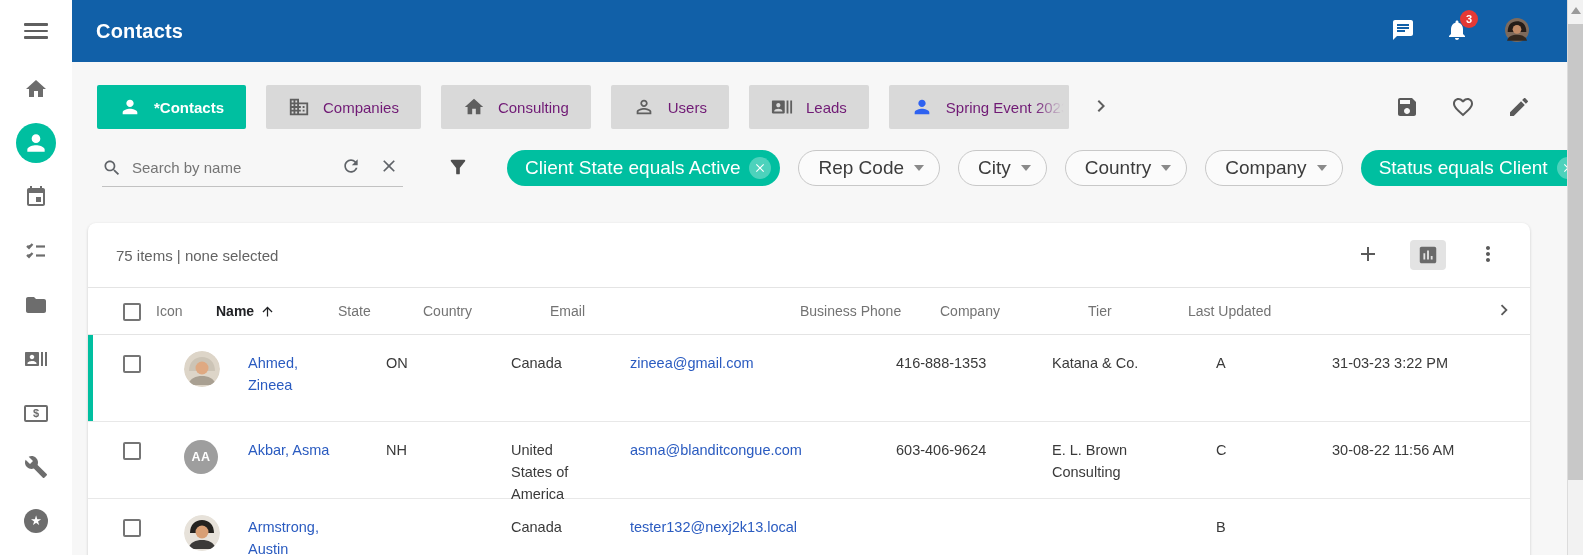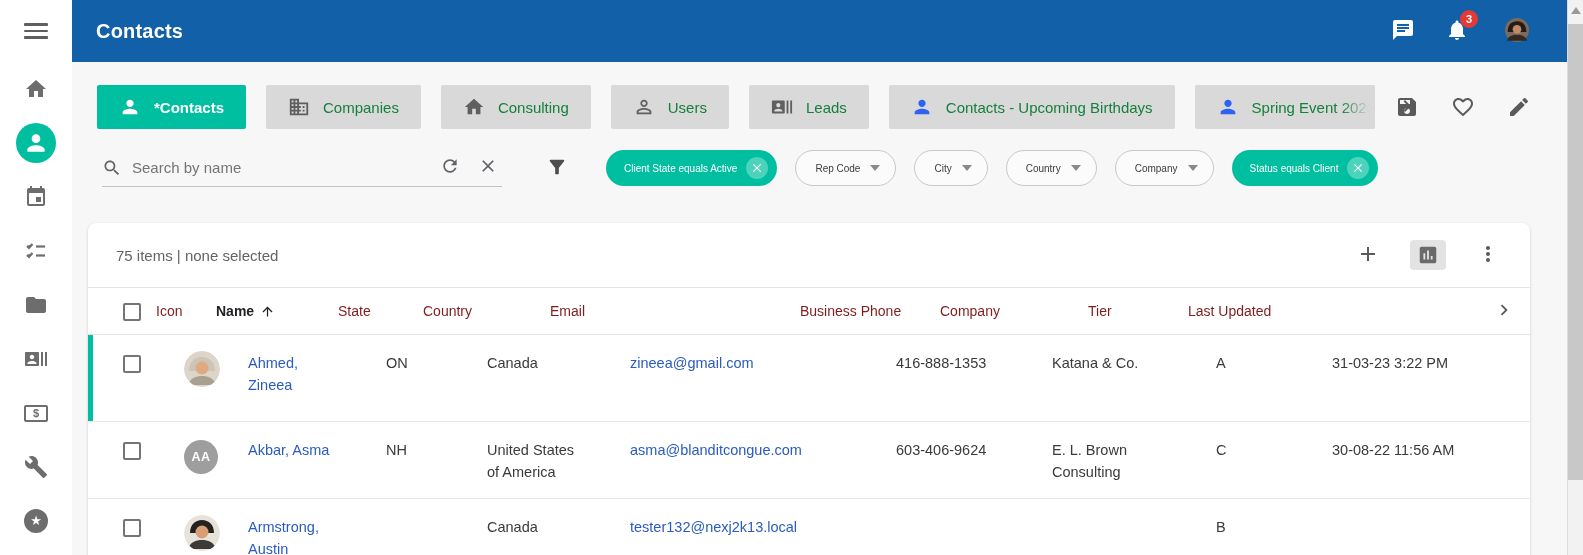--- a/index.html
+++ b/index.html
@@ -34,74 +34,74 @@
   
   .pagebar { position:absolute; right:0; top:0; width:16px; height:555px; background:#f2f2f2; border-left:1px solid #dcdcdc; z-index:6; }
   .pagebar .up { position:absolute; top:7px; left:3px; width:0; height:0; border-left:5px solid transparent; border-right:5px solid transparent; border-bottom:7px solid #9a9a9a; }
   .pagebar .thumb { position:absolute; top:24px; left:0; width:15px; height:456px; background:#c8c8c8; }
 
   
   .content { position:absolute; left:72px; top:62px; width:1495px; height:493px; background:#f7f7f7; }
 
   
   .tabs-row { position:relative; display:flex; align-items:center; gap:20px; padding:23px 0 0 25px; }
-  .tab { height:44px; display:flex; align-items:center; gap:13px; padding:0 22px; background:#d9d9d9; color:#15803d; font-size:15px; border-radius:2px; white-space:nowrap; }
+  .tab { height:44px; display:flex; align-items:center; gap:13px; padding:0 22px; background:#d9d9d9; color:#701a75; font-size:15px; border-radius:2px; white-space:nowrap; }
   .tab svg { width:22px; height:22px; fill:#5f5f5f; flex:none; }
   .tab.active { background:var(--teal); color:#fff; font-weight:bold; }
   .tab.active svg { fill:#fff; }
   .tab .blue-ic { fill:var(--tabblue) !important; }
   .tab.truncate { max-width:186px; overflow:hidden; position:relative; padding-right:0; }
   .tab.truncate .fade { position:absolute; right:0; top:0; bottom:0; width:34px; background:linear-gradient(to right, rgba(217,217,217,0), #d9d9d9 85%); }
   .tab-chevron svg { width:24px; height:24px; fill:#5f5f5f; }
   .tab-actions { position:absolute; right:36px; top:33px; display:flex; gap:32px; align-items:center; }
   .tab-actions svg { width:24px; height:24px; fill:#5a5a5a; }
 
   
   .filter-row { display:flex; align-items:center; padding-left:30px; margin-top:20px; height:38px; }
   .search-box { width:400px; border-bottom:1px solid #c2c2c2; display:flex; align-items:center; gap:10px; height:38px; }
   .search-box svg { width:20px; height:20px; fill:#5f6368; flex:none; }
   .search-box input { flex:1; border:none; outline:none; background:transparent; font-size:15px; color:#3a3a3a; font-family:inherit; }
   .search-box input::placeholder { color:#757575; opacity:1; }
   .search-box .xbtn { margin-left:8px; margin-right:4px; }
   .funnel { margin-left:44px; }
   .funnel svg { width:22px; height:22px; fill:#4e4e4e; }
   .chips { display:flex; align-items:center; gap:18px; margin-left:38px; }
-  .chip { height:36px; border-radius:18px; display:flex; align-items:center; font-size:10px; white-space:nowrap; }
+  .chip { height:36px; border-radius:18px; display:flex; align-items:center; font-size:19px; white-space:nowrap; }
   .chip.applied { background:var(--teal); color:#fff; padding:0 9px 0 18px; gap:9px; }
   .chip.applied .xc { width:22px; height:22px; border-radius:50%; background:rgba(255,255,255,.3); display:flex; align-items:center; justify-content:center; }
   .chip.applied .xc svg { width:14px; height:14px; fill:#fff; }
   .chip.dropdown { background:#fbfbfb; border:1px solid #c8c8c8; color:#3c3c3c; padding:0 15px 0 19px; gap:10px; }
   .caret { width:0; height:0; border-left:5px solid transparent; border-right:5px solid transparent; border-top:6px solid #8a8a8a; }
 
   
   .card { width:1442px; margin:36px 0 0 16px; background:#fff; border-radius:8px; box-shadow:0 1px 3px rgba(0,0,0,.18); overflow:hidden; }
   .card-toolbar { height:64px; display:flex; align-items:center; padding:0 30px 0 28px;gap:48px; }
   .summary { font-size:15px; color:#636363; }
   .toolbar-icons { margin-left:auto; display:flex; align-items:center; gap:30px; }
   .toolbar-icons svg { width:24px; height:24px; fill:#5a5a5a; }
   .chart-toggle { width:36px; height:30px; background:#e3e3e3; border-radius:4px; display:flex; align-items:center; justify-content:center; }
   .chart-toggle svg { width:22px; height:22px; fill:#6a6a6a; }
 
   .tgrid { display:grid; grid-template-columns:48px 60px 122px 85px 127px 250px 140px 148px 100px 290px 1fr; width:100%; padding-left:20px; }
   .thead { height:48px; align-items:center; border-top:1px solid #e4e4e4; border-bottom:1px solid #e4e4e4; }
-  .thead .th { font-size:14px; color:#7f1d1d; }
+  .thead .th { font-size:14px; color:#737373; }
   .thead .th.name { color:#202124; font-weight:bold; display:flex; align-items:center; gap:6px; }
   .thead .th.name svg { width:15px; height:15px; fill:#202124; }
   .col-scroll { justify-self:center; }
   .col-scroll svg { width:22px; height:22px; fill:#5a5a5a; }
 
   .trow { position:relative; border-bottom:1px solid #e8e8e8; align-items:start; padding-top:18px; font-size:14.5px;gap:16px; }
   .trow.r1 { height:87px; }
   .trow.r2 { height:77px; }
   .trow.r3 { height:92px; }
   .trow.highlight::before { content:''; position:absolute; left:0; top:0; bottom:0; width:5px; background:var(--teal); }
   .cell { color:#3a3a3a; line-height:1.5; padding-right:28px; }
   .cell.name { color:var(--link); padding-right:34px; }
   .cell.email { color:var(--link); }
-  .cell.country { padding-right:30px; }
+  .cell.country { padding-right:30px;margin-left:24px; }
   .cell.company { padding-right:46px; }
 
   .cb { width:18px; height:18px; border:2px solid #757575; border-radius:2px; background:#fff; display:inline-block; margin-left:15px; margin-top:2px; }
   .row-avatar { width:36px; height:36px; border-radius:50%; overflow:hidden; display:block; margin-left:12px; margin-top:-2px; }
   .initials { width:34px; height:34px; border-radius:50%; background:#9e9e9e; color:#fff; font-size:12.5px; font-weight:bold; display:flex; align-items:center; justify-content:center; margin-left:12px; letter-spacing:.5px; }
 </style>
 </head>
 <body>
 
 <div class="app">
@@ -217,26 +217,20 @@
         <svg viewBox="0 0 24 24">
             <path d="M12 5.9c1.16 0 2.1.94 2.1 2.1s-.94 2.1-2.1 2.1S9.9 9.16 9.9 8s.94-2.1 2.1-2.1m0 9c2.97 0 6.1 1.46 6.1 2.1v1.1H5.9V17c0-.64 3.13-2.1 6.1-2.1M12 4C9.79 4 8 5.79 8 8s1.79 4 4 4 4-1.79 4-4-1.79-4-4-4zm0 9c-2.67 0-8 1.34-8 4v3h16v-3c0-2.66-5.33-4-8-4z"></path>
           </svg>
         <span>Users</span>
       </button>
       <button class="tab">
         <svg viewBox="0 0 24 24">
             <path d="M21 5v14h2V5h-2zm-4 14h2V5h-2v14zM14 5H2c-.55 0-1 .45-1 1v12c0 .55.45 1 1 1h12c.55 0 1-.45 1-1V6c0-.55-.45-1-1-1zM8 7.75c1.24 0 2.25 1.01 2.25 2.25S9.24 12.25 8 12.25 5.75 11.24 5.75 10 6.76 7.75 8 7.75zM12.5 17h-9v-.75c0-1.5 3-2.25 4.5-2.25s4.5.75 4.5 2.25V17z"></path>
           </svg>
         <span>Leads</span>
-      </button>
-      <button class="tab">
-        <svg class="blue-ic" viewBox="0 0 24 24">
-            <path d="M12 12c2.21 0 4-1.79 4-4s-1.79-4-4-4-4 1.79-4 4 1.79 4 4 4zm0 2c-2.67 0-8 1.34-8 4v2h16v-2c0-2.66-5.33-4-8-4z"></path>
-          </svg>
-        <span>Contacts - Upcoming Birthdays</span>
       </button>
       <button class="tab truncate">
         <svg class="blue-ic" viewBox="0 0 24 24">
             <path d="M12 12c2.21 0 4-1.79 4-4s-1.79-4-4-4-4 1.79-4 4 1.79 4 4 4zm0 2c-2.67 0-8 1.34-8 4v2h16v-2c0-2.66-5.33-4-8-4z"></path>
           </svg>
         <span>Spring Event 2023</span>
         <span class="fade"></span>
       </button>
       <button class="tab-chevron">
         <svg viewBox="0 0 24 24">

